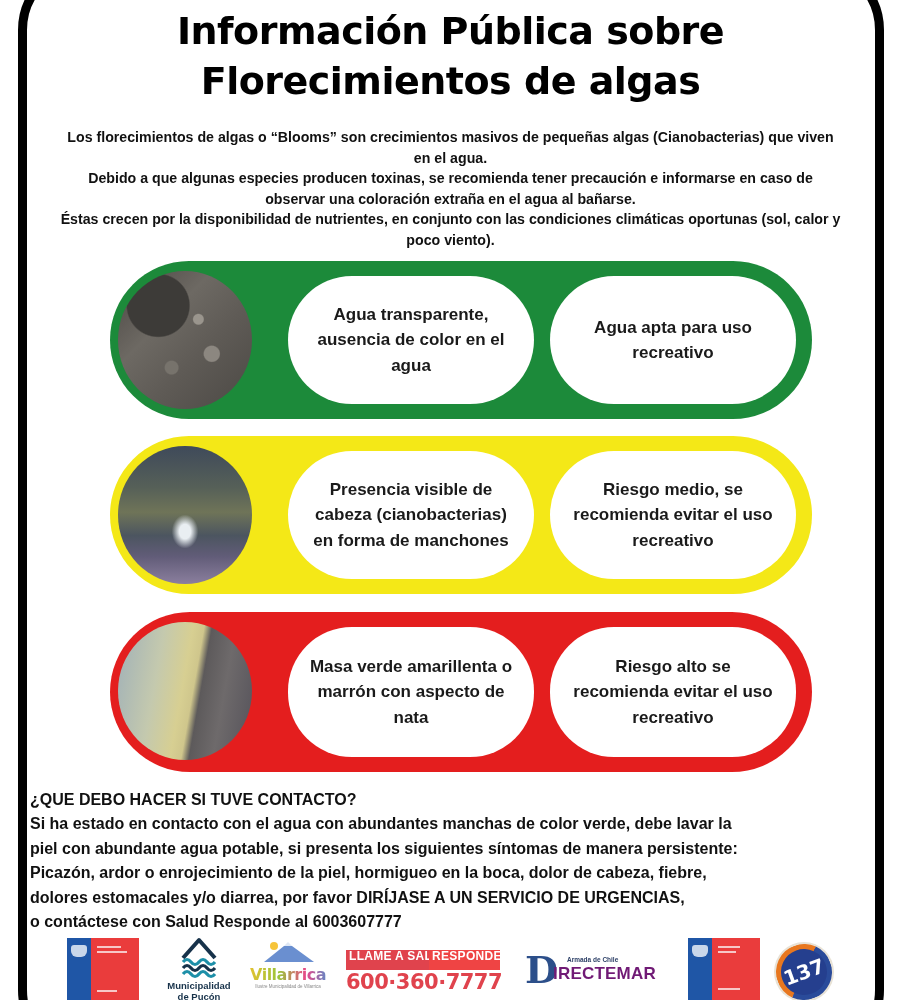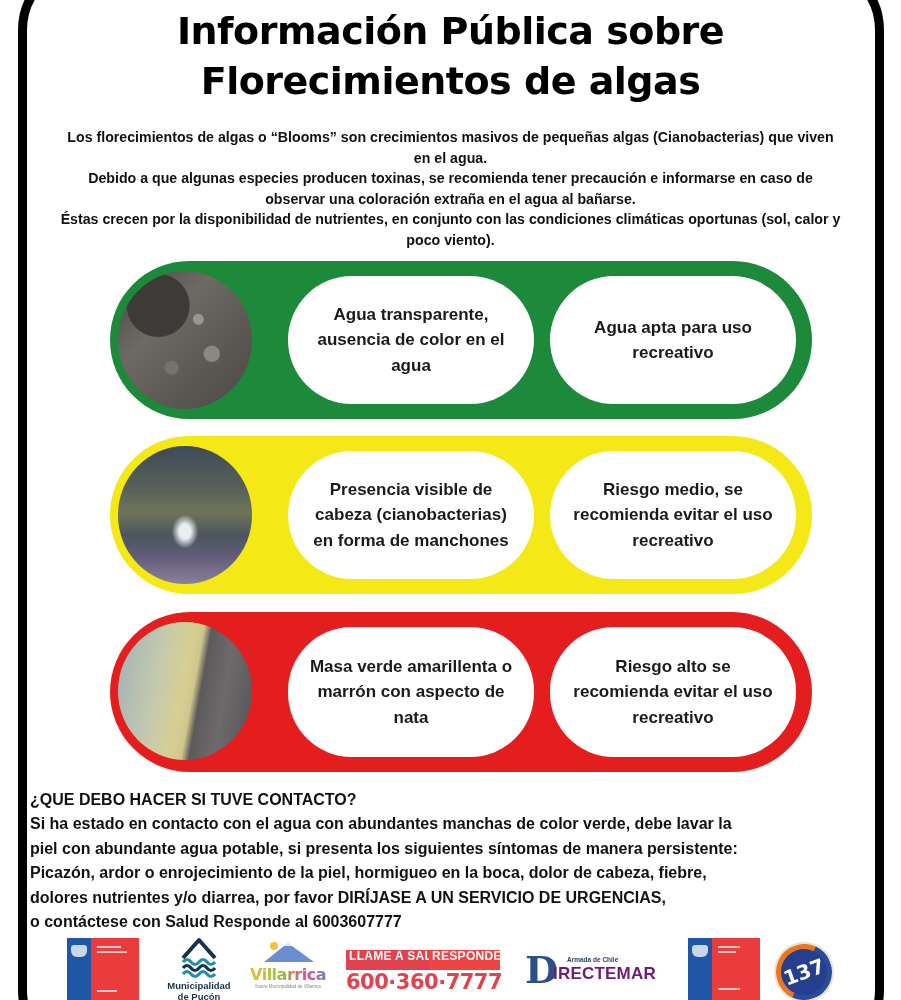--- a/index.html
+++ b/index.html
@@ -172,21 +172,21 @@
   <div class="photo photo-red"></div>
   <div class="pill left">Masa verde amarillenta o marrón con aspecto de nata</div>
   <div class="pill right">Riesgo alto se recomienda evitar el uso recreativo</div>
 </div>
 
 <div class="contact">
   <p>¿QUE DEBO HACER SI TUVE CONTACTO?</p>
   <p>Si ha estado en contacto con el agua con abundantes manchas de color verde, debe lavar la</p>
   <p>piel con abundante agua potable, si presenta los siguientes síntomas de manera persistente:</p>
   <p>Picazón, ardor o enrojecimiento de la piel, hormigueo en la boca, dolor de cabeza, fiebre,</p>
-  <p>dolores nutrientes y/o diarrea, por favor DIRÍJASE A UN SERVICIO DE URGENCIAS,</p>
+  <p>dolores estomacales y/o diarrea, por favor DIRÍJASE A UN SERVICIO DE URGENCIAS,</p>
   <p>o contáctese con Salud Responde al 6003607777</p>
 </div>
 
 <div class="logos">
   <div class="logo gov" style="left:67px;">
     <div class="blue"></div>
     <div class="redp">
         <i style="top:8px;width:24px;"></i>
         <i style="top:13px;width:30px;"></i>
         <i style="top:52px;width:20px;"></i>

